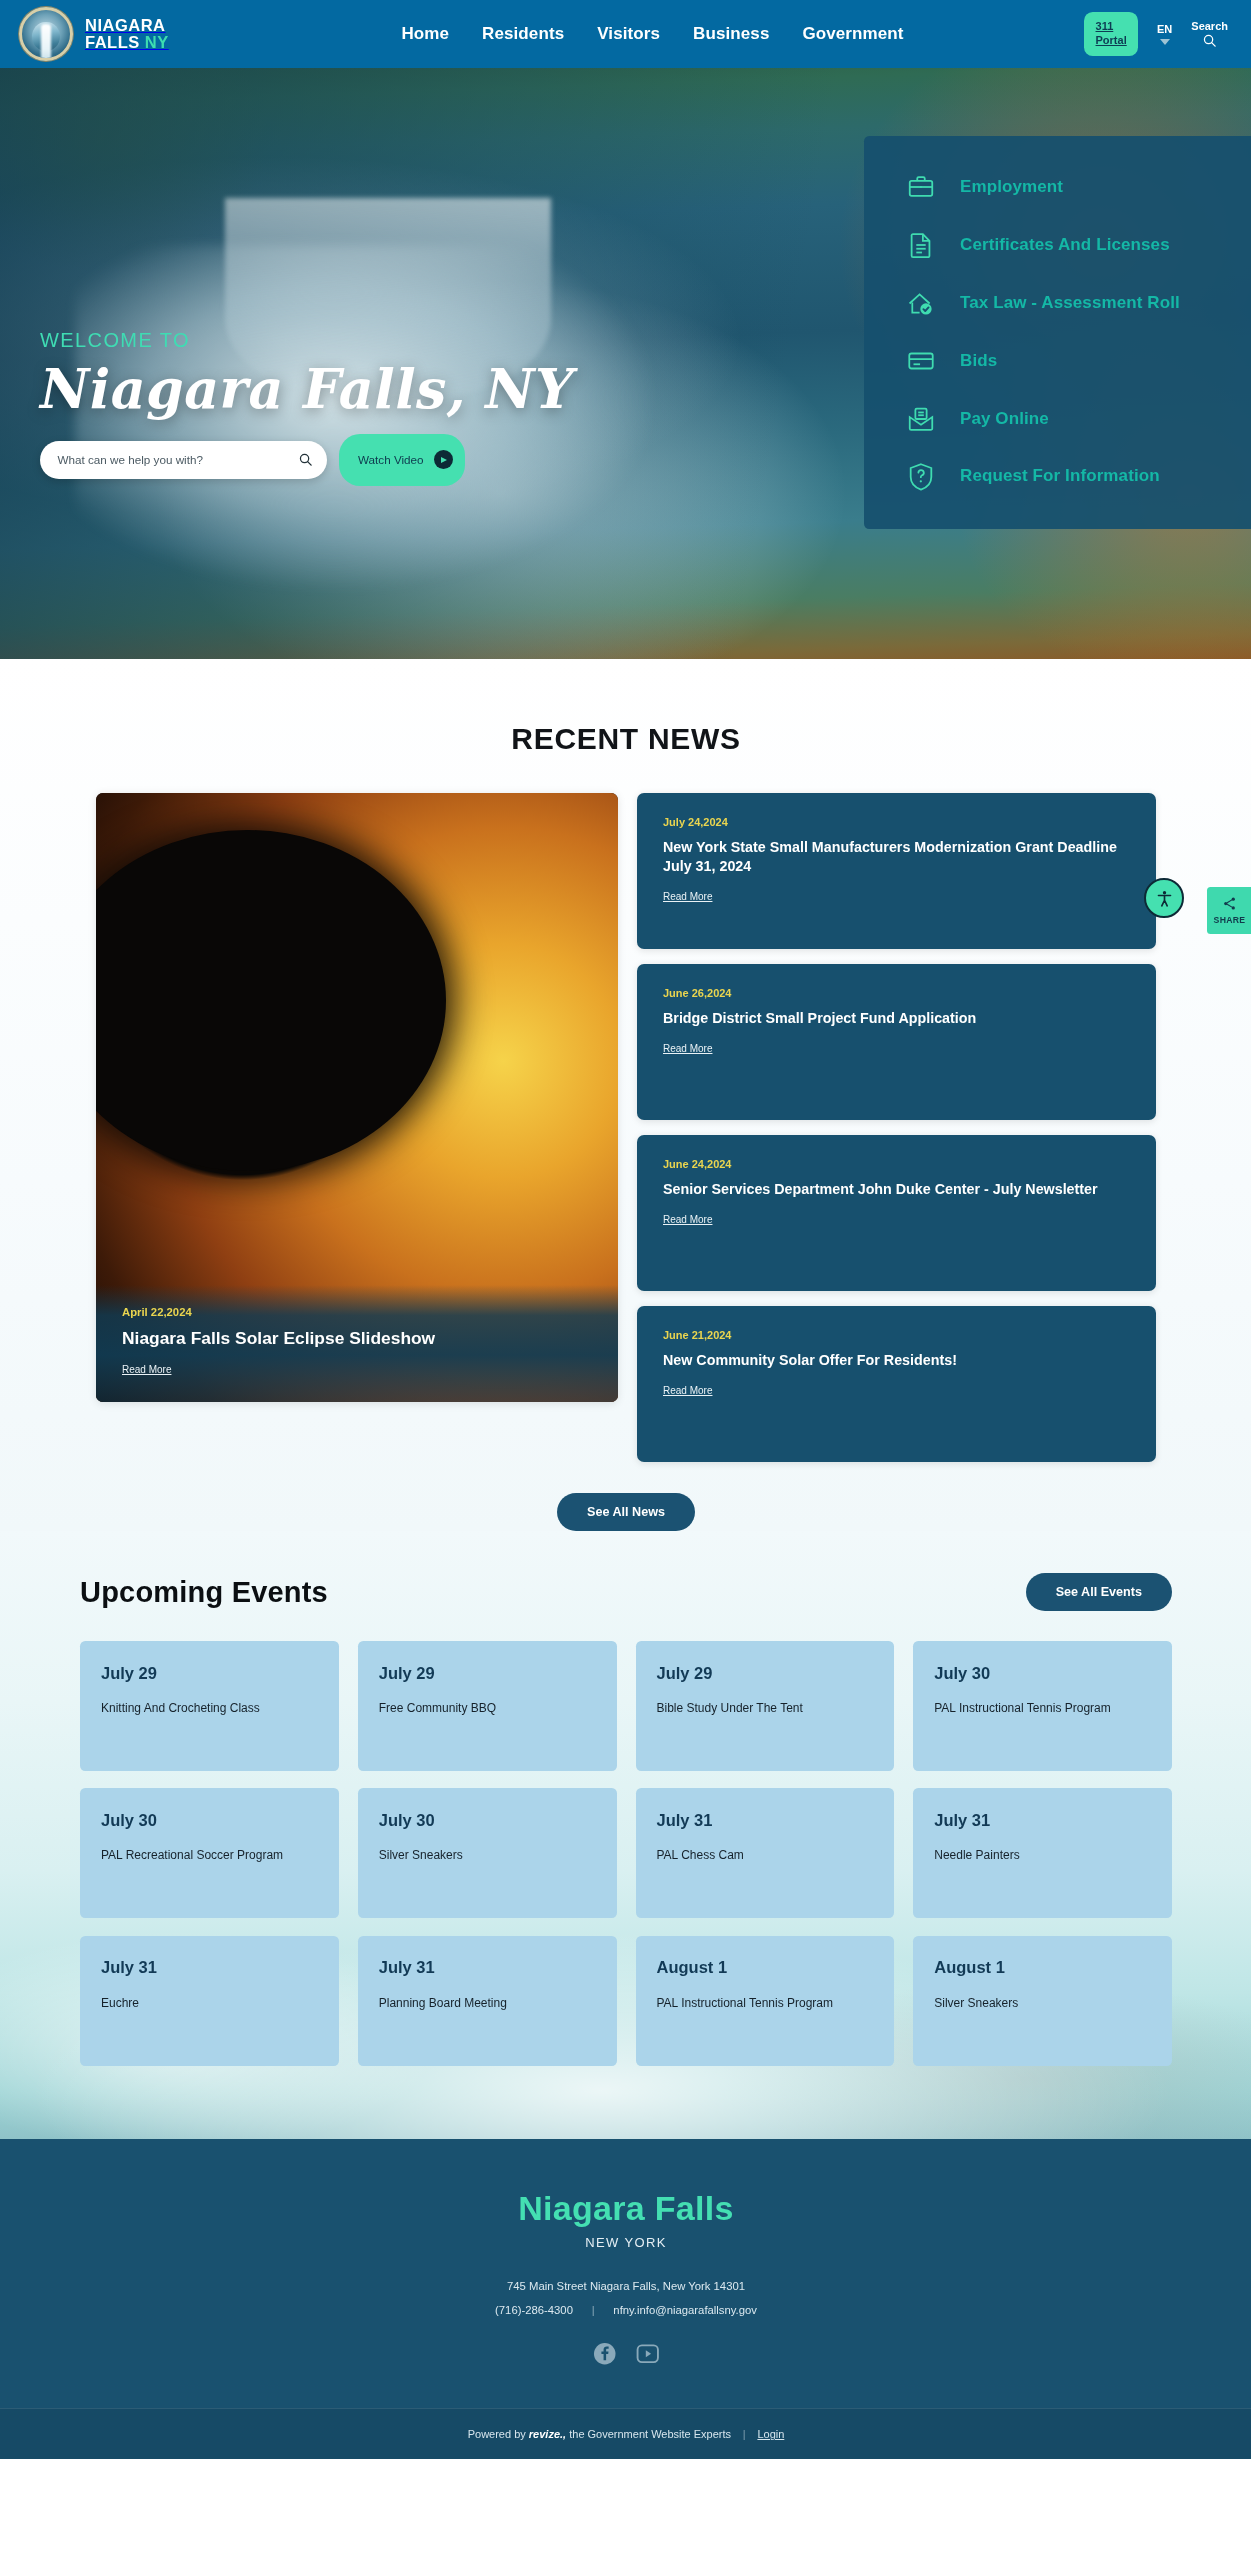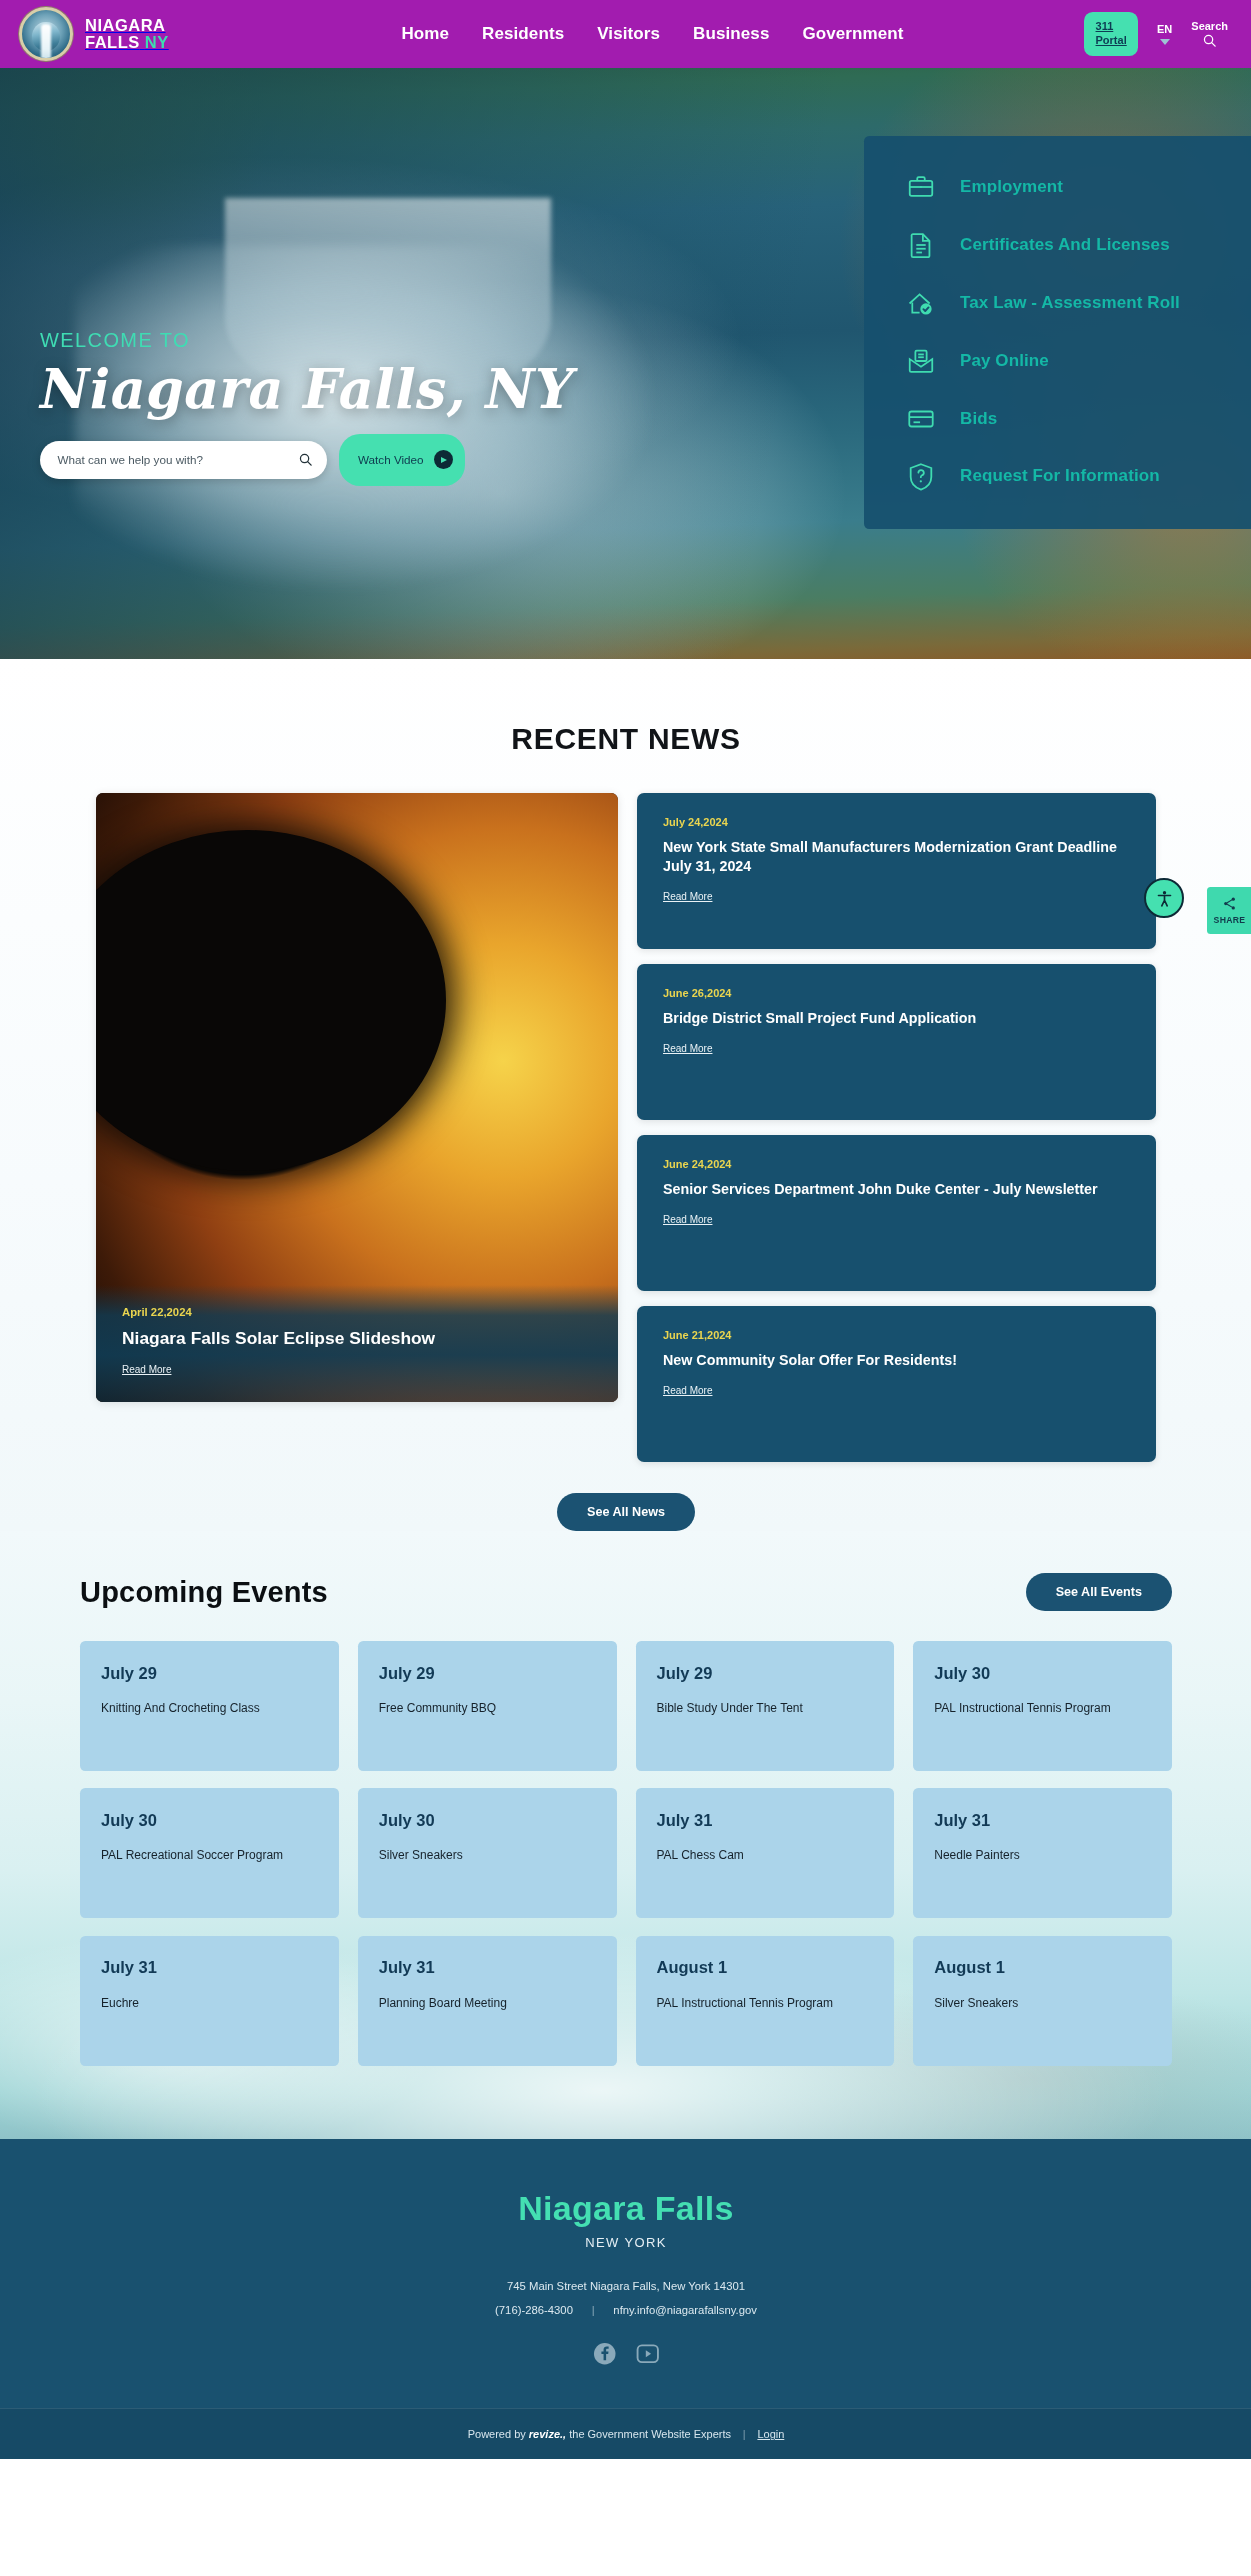--- a/index.html
+++ b/index.html
@@ -9,21 +9,21 @@
     font-family: "Liberation Sans", sans-serif;
     -webkit-font-smoothing: antialiased;
   }
   body { position: relative; overflow-x: hidden; }
 
   
   .header {
     position: relative;
     z-index: 40;
     height: 68px;
-    background: #a21caf;
+    background: #0369a1;
     display: flex;
     align-items: center;
     padding: 0 24px 0 19px;
   }
   .brand { display: flex; align-items: center; gap: 12px; flex: 0 0 auto; }
   .seal {
     width: 54px; height: 54px; border-radius: 50%;
     background:
       radial-gradient(circle at 50% 42%, #bfd9e4 0%, #6ea2b8 42%, #2e6b88 70%, #1d4f68 100%);
     border: 3.5px solid #d8cfa8;
@@ -502,38 +502,38 @@
           <circle cx="23" cy="23" r="6.2" fill="#3fdcb0" stroke="none"></circle>
           <path d="M20.2 23.2l2 2 3.6-3.9" stroke="#17506e" stroke-width="2.1" stroke-linecap="round" stroke-linejoin="round"></path>
         </svg>
       </span>
       <span class="ql-label">Tax Law - Assessment Roll</span>
     </a>
 
     <a class="ql-item" href="#">
       <span class="ql-ico">
         <svg width="30" height="30" viewBox="0 0 32 32" fill="none" stroke="#3fdcb0" stroke-width="1.9">
+          <rect x="3.5" y="8" width="25" height="16" rx="2.4"></rect>
+          <line x1="3.5" y1="14" x2="28.5" y2="14"></line>
+          <line x1="8" y1="19.5" x2="15" y2="19.5"></line>
+        </svg>
+      </span>
+      <span class="ql-label">Bids</span>
+    </a>
+
+    <a class="ql-item" href="#">
+      <span class="ql-ico">
+        <svg width="30" height="30" viewBox="0 0 32 32" fill="none" stroke="#3fdcb0" stroke-width="1.9">
           <rect x="10" y="5" width="12" height="11" rx="1.4"></rect>
           <line x1="13" y1="9" x2="19" y2="9"></line>
           <line x1="13" y1="12" x2="19" y2="12"></line>
           <path d="M4 14l12 8 12-8v12a1.5 1.5 0 0 1-1.5 1.5h-21A1.5 1.5 0 0 1 4 26z"></path>
         </svg>
       </span>
       <span class="ql-label">Pay Online</span>
-    </a>
-
-    <a class="ql-item" href="#">
-      <span class="ql-ico">
-        <svg width="30" height="30" viewBox="0 0 32 32" fill="none" stroke="#3fdcb0" stroke-width="1.9">
-          <rect x="3.5" y="8" width="25" height="16" rx="2.4"></rect>
-          <line x1="3.5" y1="14" x2="28.5" y2="14"></line>
-          <line x1="8" y1="19.5" x2="15" y2="19.5"></line>
-        </svg>
-      </span>
-      <span class="ql-label">Bids</span>
     </a>
 
     <a class="ql-item" href="#">
       <span class="ql-ico">
         <svg width="30" height="30" viewBox="0 0 32 32" fill="none" stroke="#3fdcb0" stroke-width="1.9">
           <path d="M16 3.5l11 4v9.5c0 6.4-4.6 11.2-11 13.5-6.4-2.3-11-7.1-11-13.5V7.5z"></path>
           <path d="M13.2 12.4a2.9 2.9 0 1 1 3.6 3c-.8.4-1 1-1 1.9" stroke-linecap="round"></path>
           <circle cx="15.8" cy="21.6" r="1.2" fill="#3fdcb0" stroke="none"></circle>
         </svg>
       </span>

